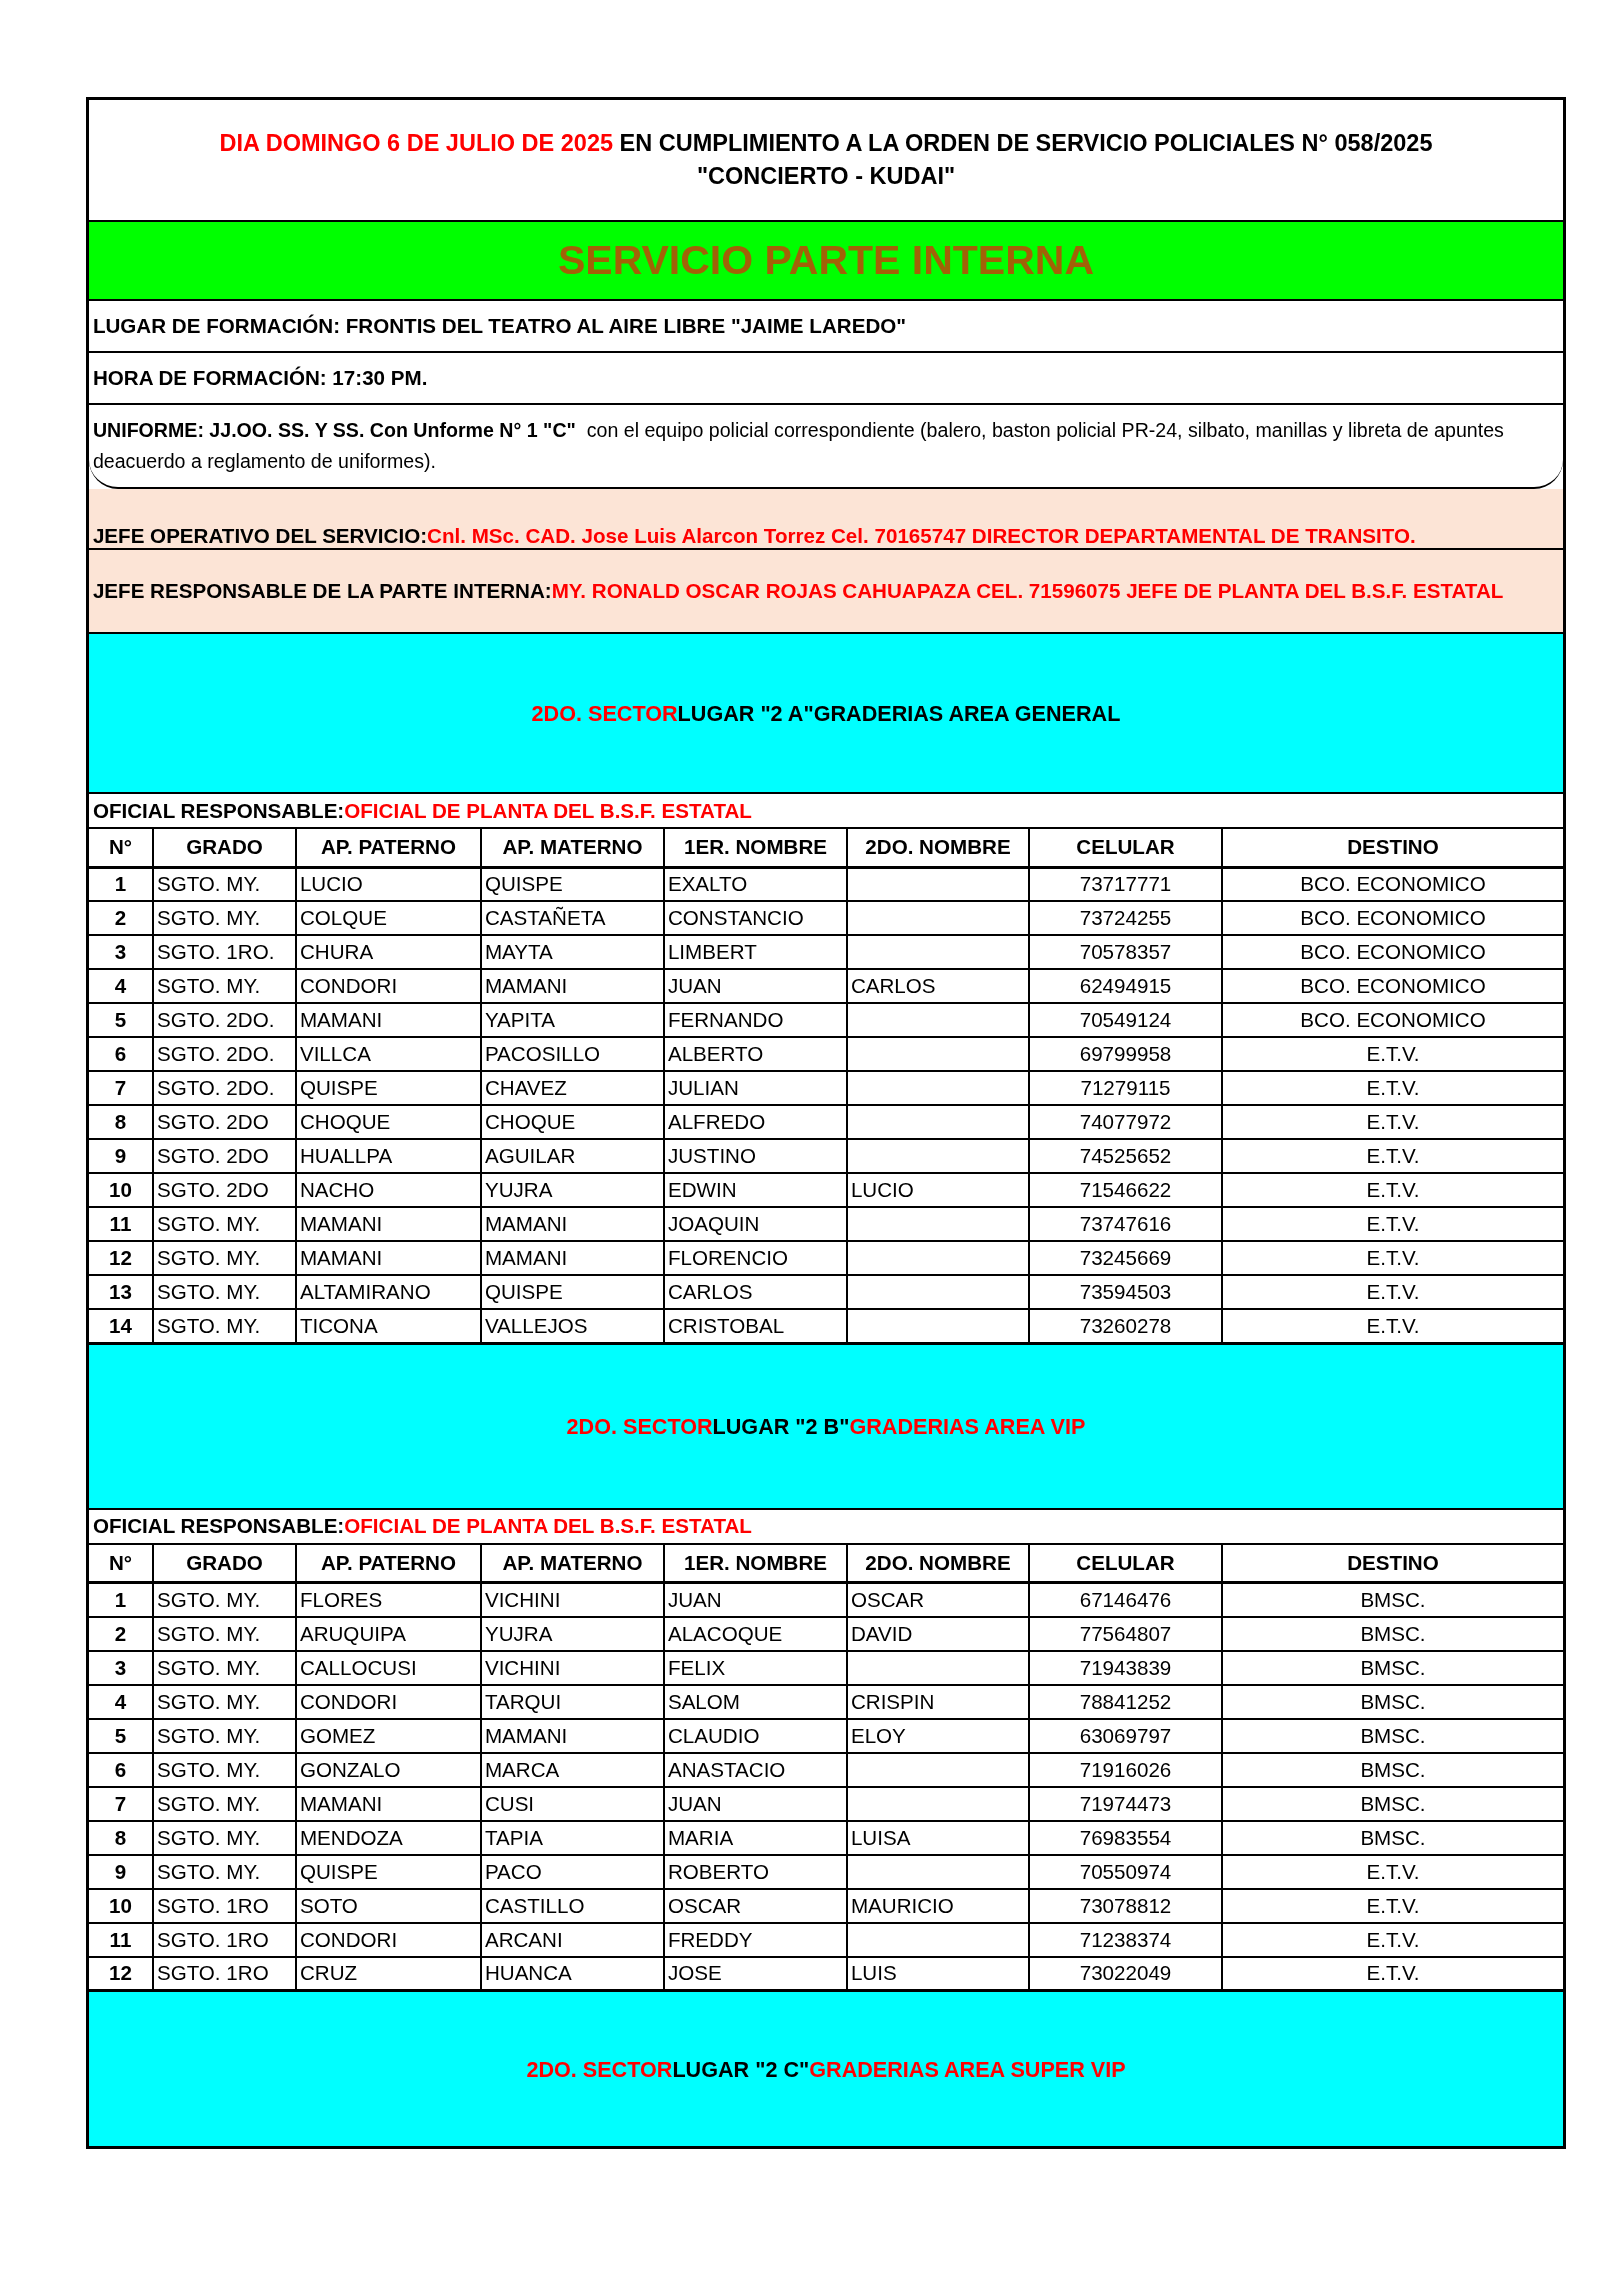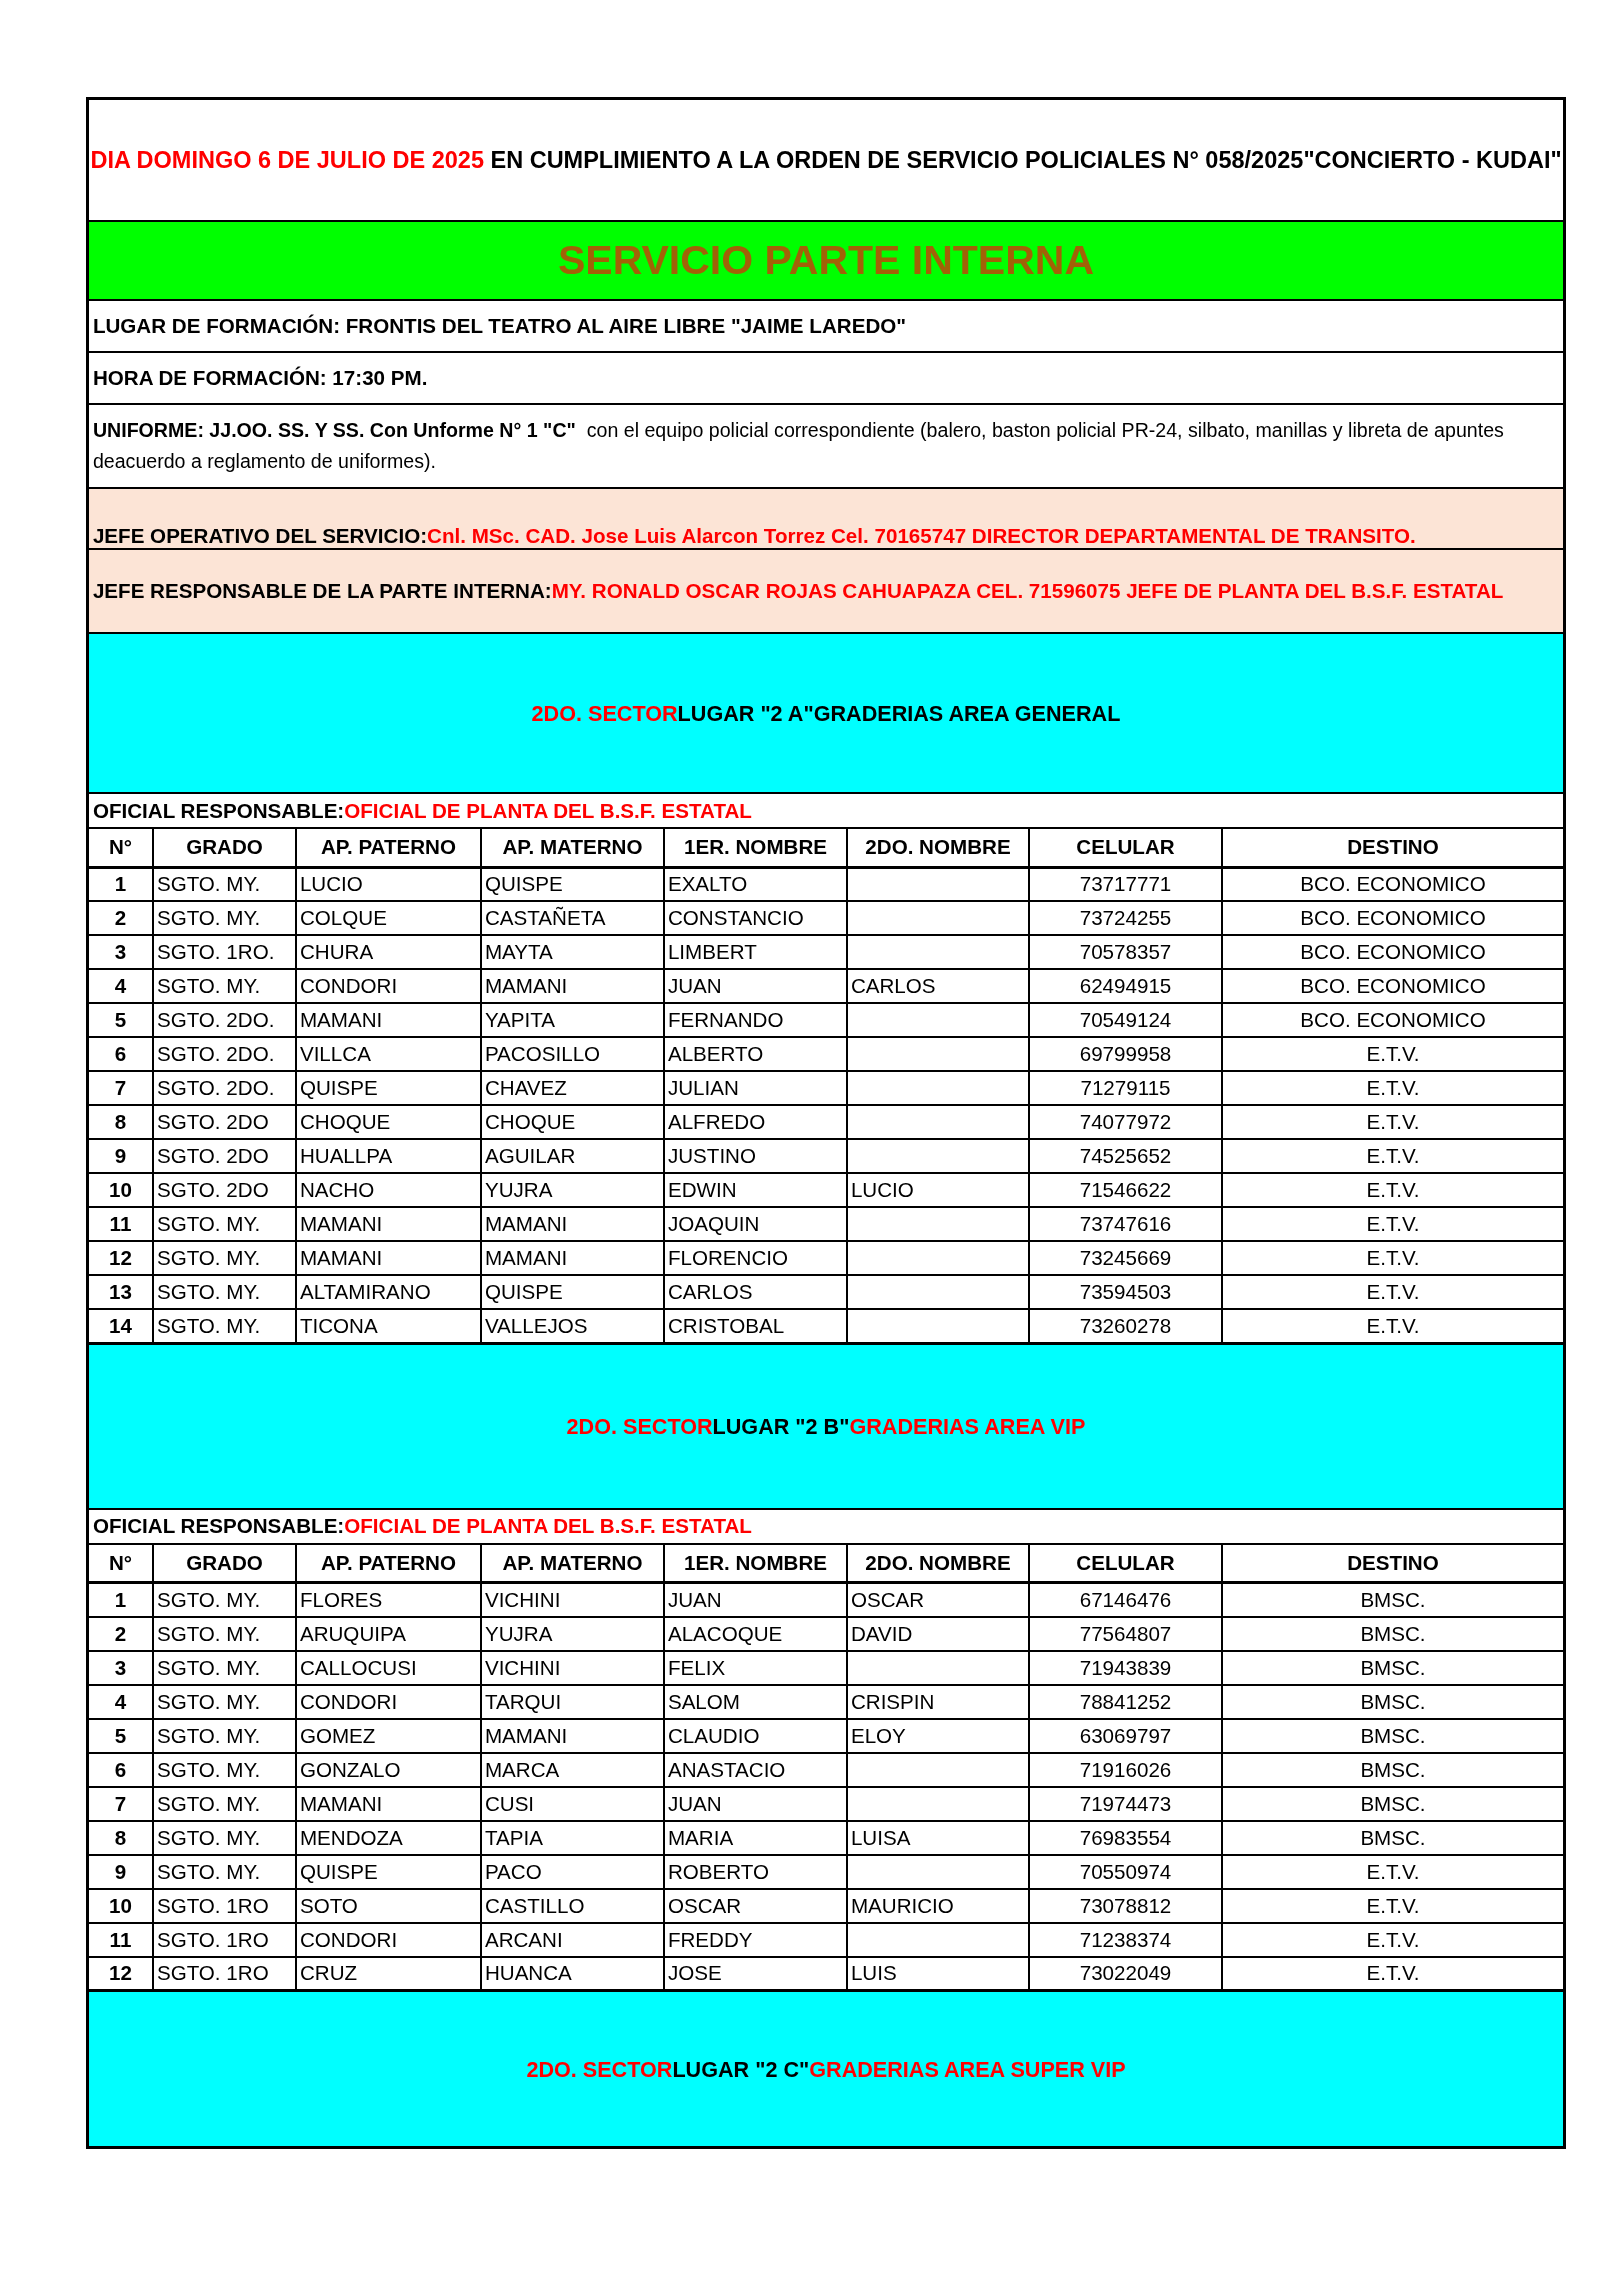--- a/index.html
+++ b/index.html
@@ -1,25 +1,25 @@
 <!DOCTYPE html>
 <html><head>
 <meta charset="utf-8">
 <style>
   html, body { margin: 0; padding: 0; background: #ffffff; }
   body { width: 1621px; height: 2293px; position: relative; font-family: "Liberation Sans", sans-serif; color: #000; }
   .sheet { position: absolute; left: 86px; top: 97px; width: 1480px; border: 3.9px solid #000; box-sizing: border-box; }
   .band { border-bottom: 2.9px solid #000; box-sizing: border-box; display: flex; align-items: center; }
-  .title-band { height: 122px; flex-direction: row; justify-content: center; font-weight: bold; font-size: 23.5px; line-height: 33px; text-align: center; }
+  .title-band { height: 122px; flex-direction: column; justify-content: center; font-weight: bold; font-size: 23.5px; line-height: 33px; text-align: center; }
   .red { color: #ff0000; }
   .green-band { height: 79px; background: #00ff00; justify-content: center; color: #a16207; font-weight: bold; font-size: 41px; }
   .info-band { padding: 0 3.9px; font-size: 20.6px; }
   .info-band b { font-weight: bold; }
   .h53 { height: 52px; }
-  .uniform-band { height: 84px; padding: 3.9px 3.9px; font-size: 19.6px; line-height: 31px; align-items: center; }
+  .uniform-band { height: 84px; padding: 3.9px 3.9px; font-size: 19.6px; line-height: 31px; align-items: center; border-radius: 29px; }
   .peach { background: #fce4d6; }
   .jefe-op { height: 61px; align-items: flex-end; padding-top: 9.8px; font-weight: bold; font-size: 20.6px; }
   .jefe-resp { height: 84px; font-weight: bold; font-size: 20.6px; }
   .cyan-band { background: #00ffff; flex-direction: row; justify-content: center; font-weight: bold; font-size: 21.6px; line-height: 33px; text-align: right; }
   .cyan-a { height: 160px; }
   .cyan-b { height: 165px; }
   .cyan-c { height: 154px; border-bottom: none; }
   .officer-band { height: 35px; font-weight: bold; font-size: 20.6px; padding: 0 3.9px; }
   table.roster { width: 100%; border-collapse: collapse; table-layout: fixed; }
   table.roster td, table.roster th { border: 2px solid #000; padding: 0 2.9px; height: 34px; box-sizing: border-box; font-size: 20.6px; white-space: nowrap; overflow: hidden; }

